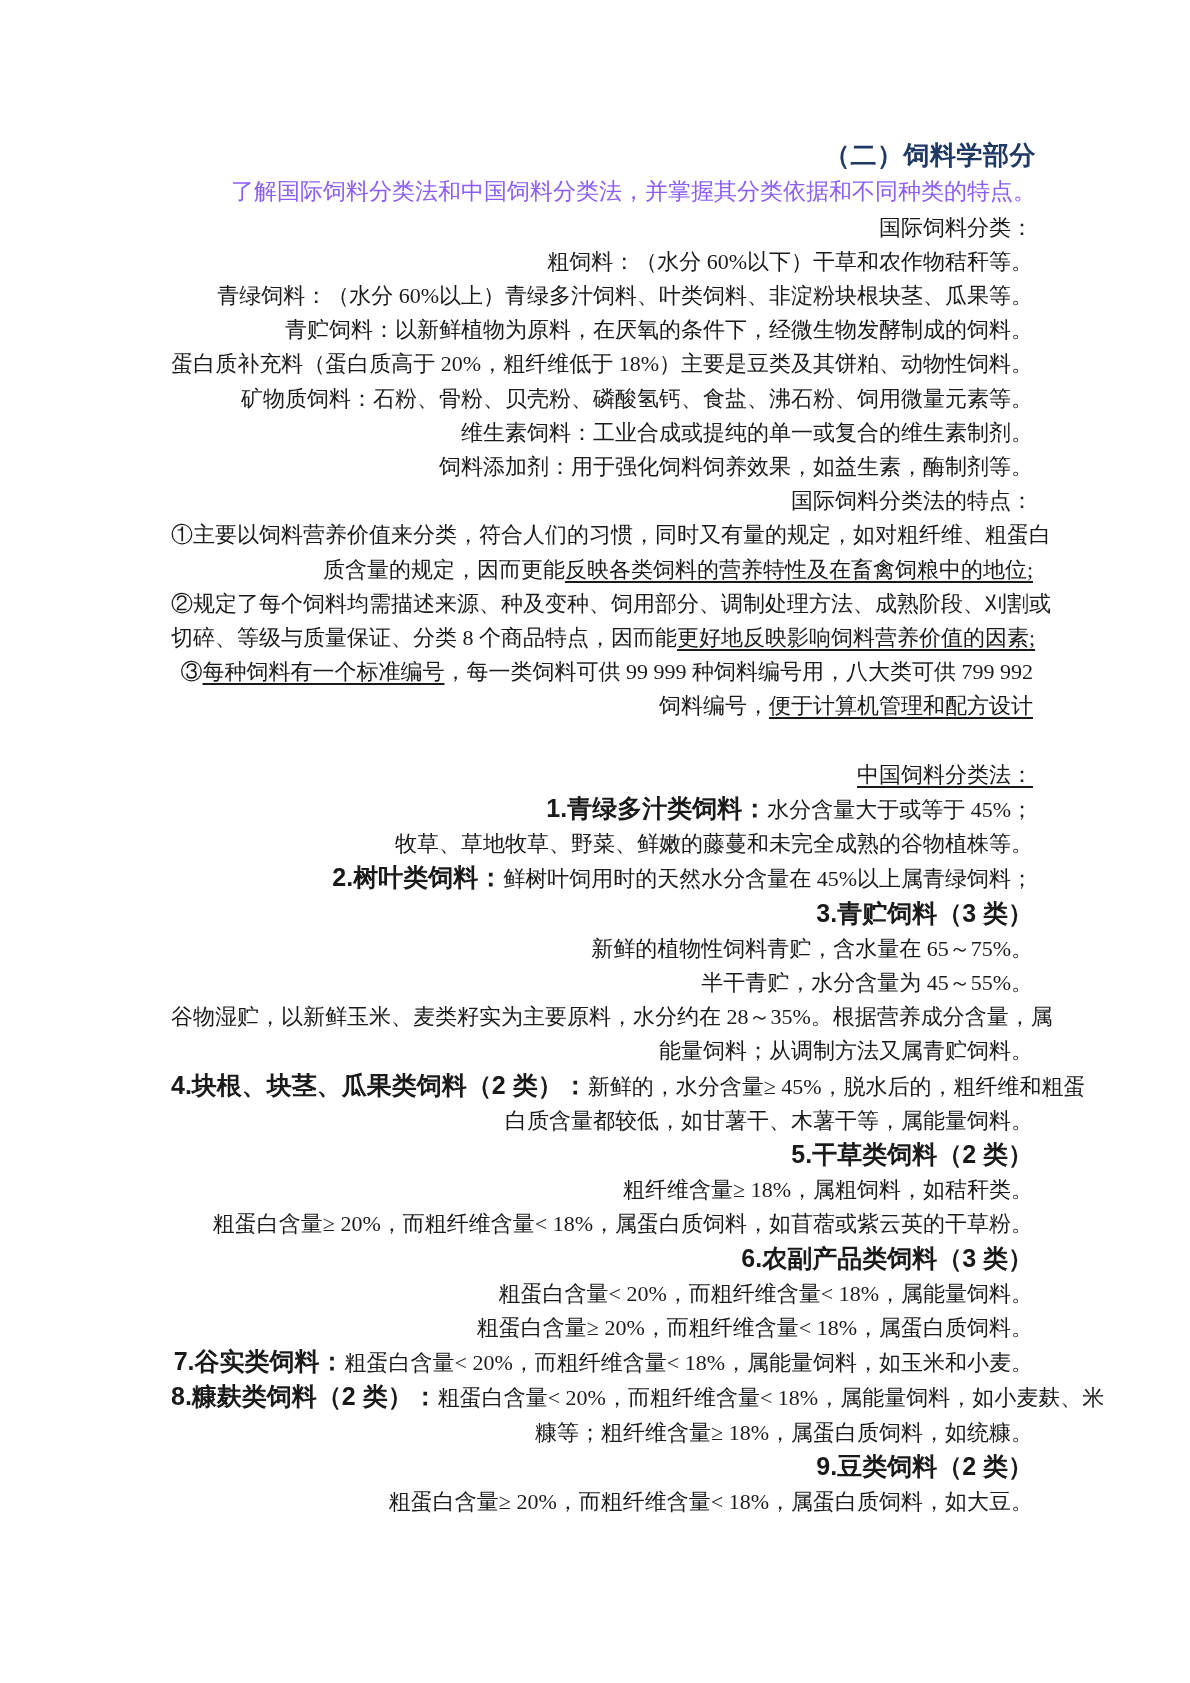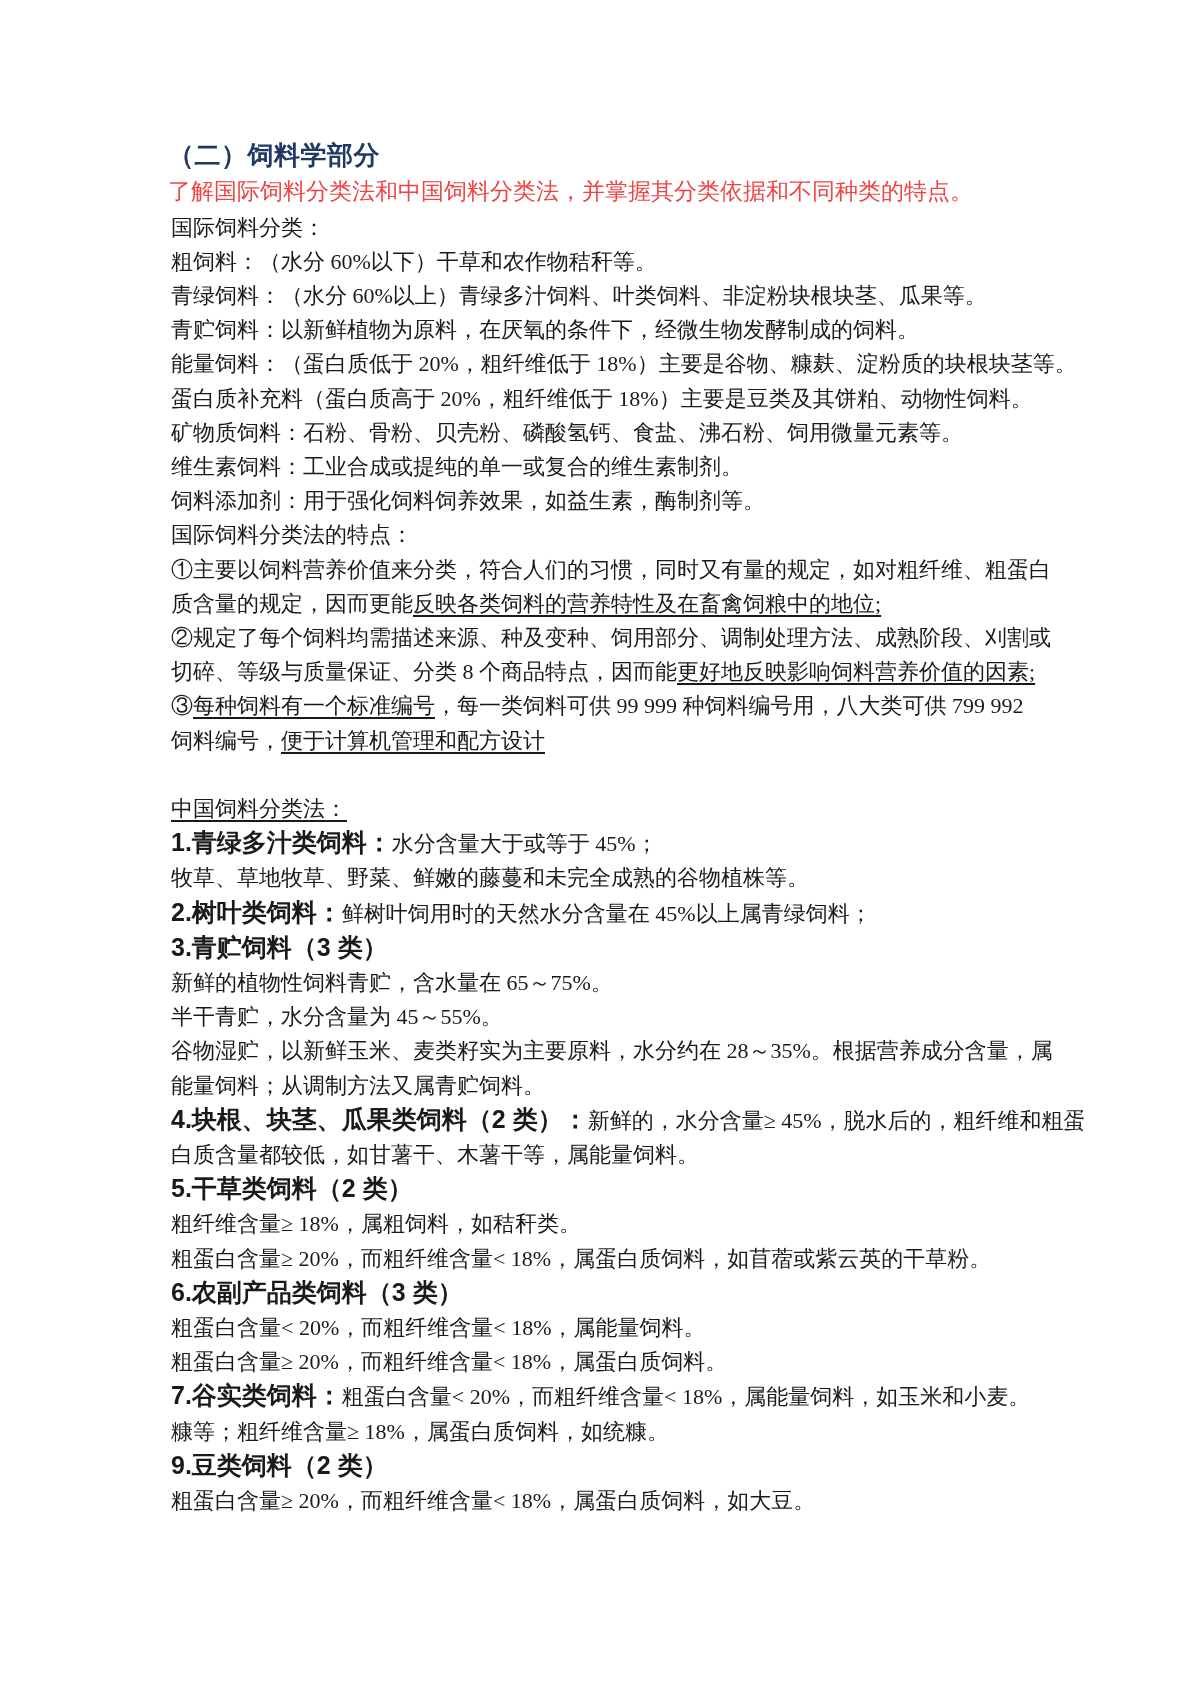--- a/index.html
+++ b/index.html
@@ -8,20 +8,21 @@
     background: #ffffff;
   }
   .page {
     position: relative;
     width: 1190px;
     height: 1683px;
     background: #ffffff;
     overflow: hidden;
     font-family: "Liberation Serif", "DejaVu Serif", serif;
     color: #1a1a1a;
+    text-align: right;
   }
   .content {
     position: absolute;
     left: 168px;
     top: 138px;
     width: 868px;
   }
   .heading {
     margin: 0 0 5px 0;
     font-family: "Liberation Sans", "DejaVu Sans", sans-serif;
@@ -59,27 +60,26 @@
     text-decoration-thickness: 1.5px;
     text-underline-offset: 4px;
   }
 </style>
 </head>
 <body>
 
 <div class="page" style="background: rgb(255, 255, 255); color: rgb(26, 26, 26);">
   <div class="content">
     <h1 class="heading" style="color: rgb(31, 56, 100);">（二）饲料学部分</h1>
-    <p class="subheading" style="color: #ef4444;">了解国际饲料分类法和中国饲料分类法，并掌握其分类依据和不同种类的特点。</p>
+    <p class="subheading" style="color: #8b5cf6;">了解国际饲料分类法和中国饲料分类法，并掌握其分类依据和不同种类的特点。</p>
     <div class="body-lines">
         <p class="line"><span class="seg-n">国际饲料分类：</span></p>
         <p class="line"><span class="seg-n">粗饲料：（水分 60%以下）干草和农作物秸秆等。</span></p>
         <p class="line"><span class="seg-n">青绿饲料：（水分 60%以上）青绿多汁饲料、叶类饲料、非淀粉块根块茎、瓜果等。</span></p>
         <p class="line"><span class="seg-n">青贮饲料：以新鲜植物为原料，在厌氧的条件下，经微生物发酵制成的饲料。</span></p>
-        <p class="line"><span class="seg-n">能量饲料：（蛋白质低于 20%，粗纤维低于 18%）主要是谷物、糠麸、淀粉质的块根块茎等。</span></p>
         <p class="line"><span class="seg-n">蛋白质补充料（蛋白质高于 20%，粗纤维低于 18%）主要是豆类及其饼粕、动物性饲料。</span></p>
         <p class="line"><span class="seg-n">矿物质饲料：石粉、骨粉、贝壳粉、磷酸氢钙、食盐、沸石粉、饲用微量元素等。</span></p>
         <p class="line"><span class="seg-n">维生素饲料：工业合成或提纯的单一或复合的维生素制剂。</span></p>
         <p class="line"><span class="seg-n">饲料添加剂：用于强化饲料饲养效果，如益生素，酶制剂等。</span></p>
         <p class="line"><span class="seg-n">国际饲料分类法的特点：</span></p>
         <p class="line"><span class="seg-n">①主要以饲料营养价值来分类，符合人们的习惯，同时又有量的规定，如对粗纤维、粗蛋白</span></p>
         <p class="line"><span class="seg-n">质含量的规定，因而更能</span><span class="seg-u">反映各类饲料的营养特性及在畜禽饲粮中的地位;</span></p>
         <p class="line"><span class="seg-n">②规定了每个饲料均需描述来源、种及变种、饲用部分、调制处理方法、成熟阶段、刈割或</span></p>
         <p class="line"><span class="seg-n">切碎、等级与质量保证、分类 8 个商品特点，因而能</span><span class="seg-u">更好地反映影响饲料营养价值的因素;</span></p>
         <p class="line"><span class="seg-n">③</span><span class="seg-u">每种饲料有一个标准编号</span><span class="seg-n">，每一类饲料可供 99 999 种饲料编号用，八大类可供 799 992</span></p>
@@ -96,18 +96,19 @@
         <p class="line"><span class="seg-n">能量饲料；从调制方法又属青贮饲料。</span></p>
         <p class="line"><span class="seg-b">4.块根、块茎、瓜果类饲料（2 类）：</span><span class="seg-n">新鲜的，水分含量≥ 45%，脱水后的，粗纤维和粗蛋</span></p>
         <p class="line"><span class="seg-n">白质含量都较低，如甘薯干、木薯干等，属能量饲料。</span></p>
         <p class="line"><span class="seg-b">5.干草类饲料（2 类）</span></p>
         <p class="line"><span class="seg-n">粗纤维含量≥ 18%，属粗饲料，如秸秆类。</span></p>
         <p class="line"><span class="seg-n">粗蛋白含量≥ 20%，而粗纤维含量&lt; 18%，属蛋白质饲料，如苜蓿或紫云英的干草粉。</span></p>
         <p class="line"><span class="seg-b">6.农副产品类饲料（3 类）</span></p>
         <p class="line"><span class="seg-n">粗蛋白含量&lt; 20%，而粗纤维含量&lt; 18%，属能量饲料。</span></p>
         <p class="line"><span class="seg-n">粗蛋白含量≥ 20%，而粗纤维含量&lt; 18%，属蛋白质饲料。</span></p>
         <p class="line"><span class="seg-b">7.谷实类饲料：</span><span class="seg-n">粗蛋白含量&lt; 20%，而粗纤维含量&lt; 18%，属能量饲料，如玉米和小麦。</span></p>
+        <p class="line"><span class="seg-b">8.糠麸类饲料（2 类）：</span><span class="seg-n">粗蛋白含量&lt; 20%，而粗纤维含量&lt; 18%，属能量饲料，如小麦麸、米</span></p>
         <p class="line"><span class="seg-n">糠等；粗纤维含量≥ 18%，属蛋白质饲料，如统糠。</span></p>
         <p class="line"><span class="seg-b">9.豆类饲料（2 类）</span></p>
         <p class="line"><span class="seg-n">粗蛋白含量≥ 20%，而粗纤维含量&lt; 18%，属蛋白质饲料，如大豆。</span></p>
       </div>
   </div>
 </div>
 
 </body></html>

